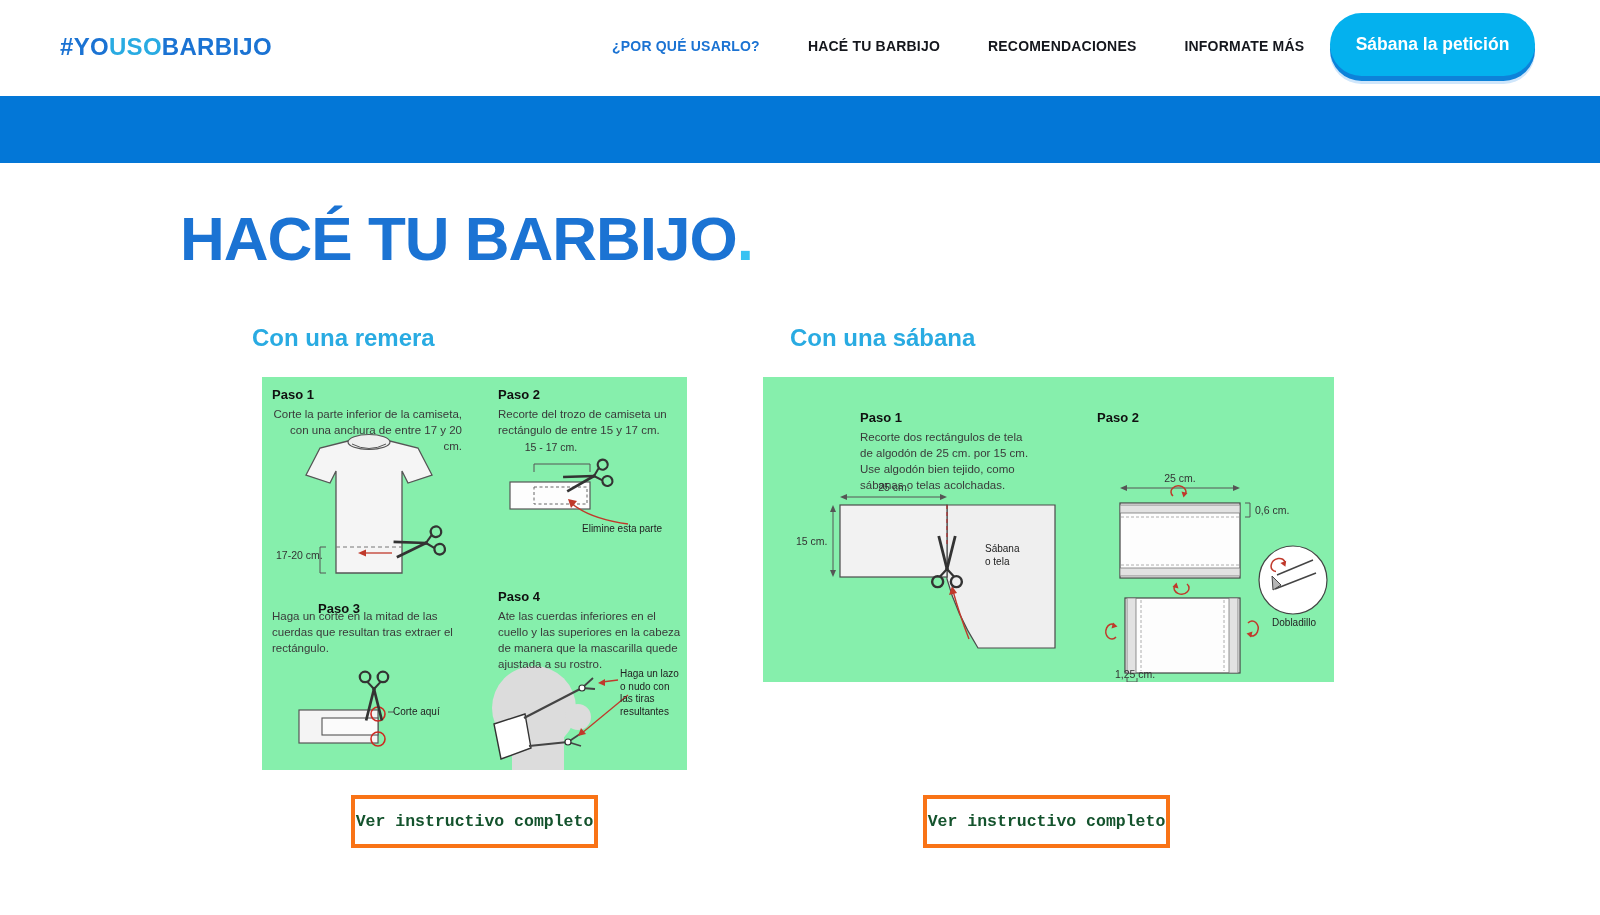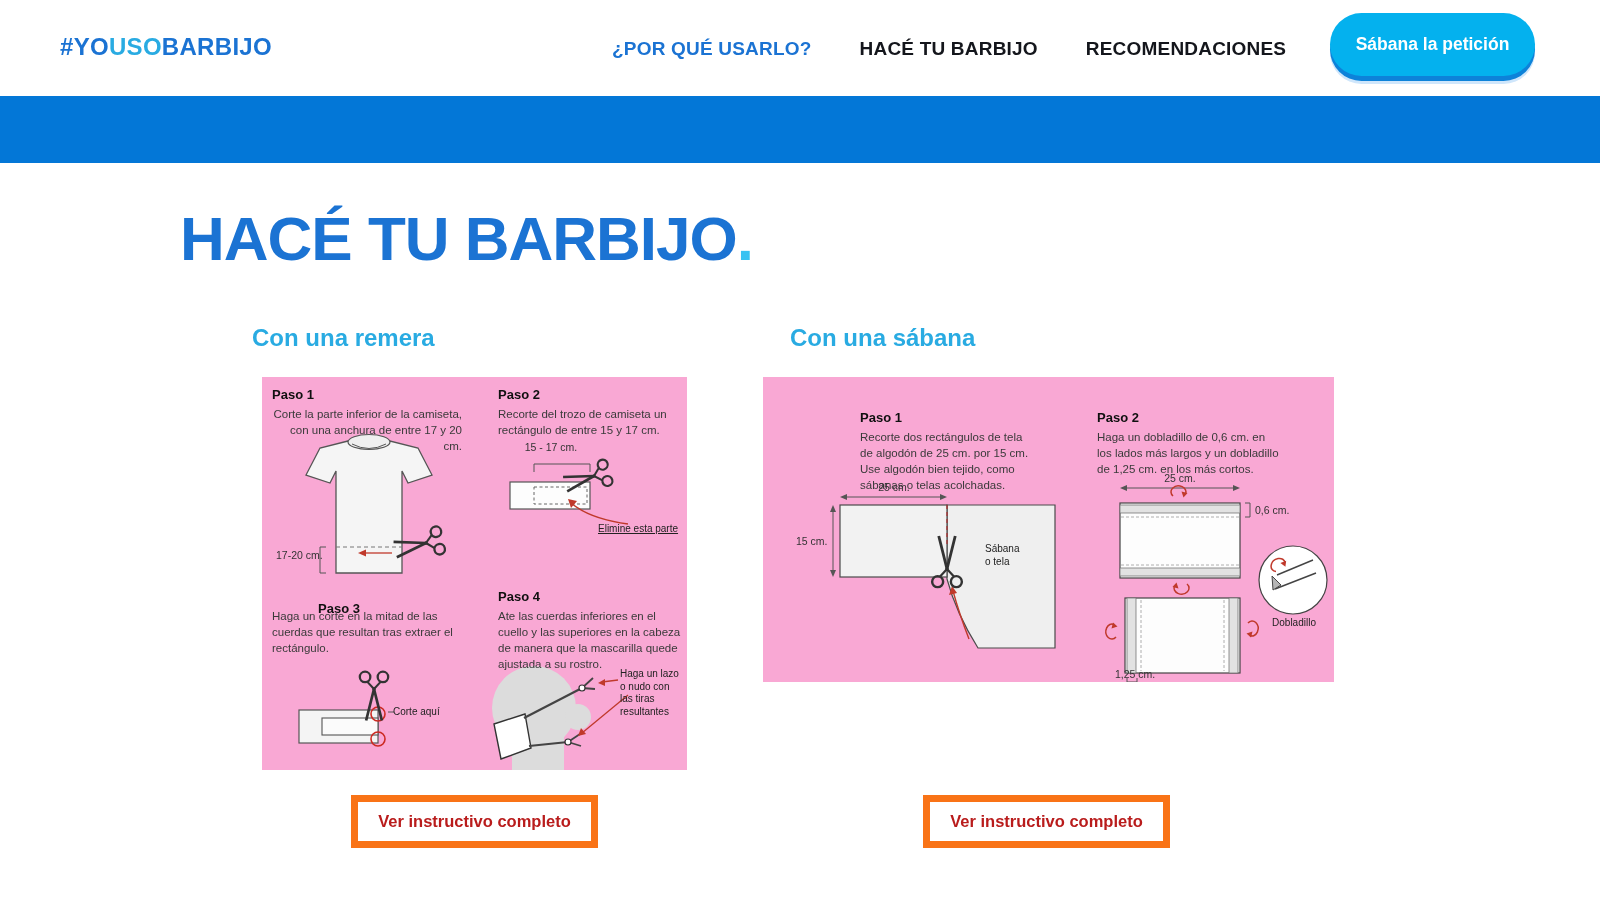--- a/index.html
+++ b/index.html
@@ -6,61 +6,61 @@
   html,body { background:#e8e8e8; }
   body { font-family:"Liberation Sans", sans-serif; }
   .page { position:relative; width:1600px; height:915px; background:#ffffff; overflow:hidden; margin:0 auto; }
 
   
   .topbar { position:absolute; left:0; top:0; width:1600px; height:96px; background:#fff; }
   .logo { position:absolute; left:60px; top:33px; font-size:24px; font-weight:800; letter-spacing:.3px; }
   .logo .dk { color:#1b73d3; }
   .logo .cy { color:#29abe2; }
   .main-nav { position:absolute; left:612px; top:38px; display:flex; gap:48px; }
-  .nav-item { font-size:19px; font-weight:700; color:#14161c; letter-spacing:.2px; cursor:pointer; white-space:nowrap;text-align:center; }
+  .nav-item { font-size:14px; font-weight:700; color:#14161c; letter-spacing:.2px; cursor:pointer; white-space:nowrap;text-align:center; }
   .nav-item.active { color:#1b73d3; }
   .cta-btn { position:absolute; left:1330px; top:13px; width:205px; height:63px; border:none; border-radius:32px;
              background:#04b1ee; color:#fff; font-family:"Liberation Sans",sans-serif; font-size:17.5px; font-weight:700;
              box-shadow:0 5px 0 0 #0d82d9, 0 8px 0 0 #cfe6fb; cursor:pointer; }
 
   
   .banner { position:absolute; left:0; top:96px; width:1600px; height:67px; background:#0377d7; }
 
   
   .hero-title { position:absolute; left:180px; top:203px; font-size:62px; font-weight:800; color:#1b73d3; letter-spacing:-1px;text-align:right; }
   .hero-title .dot { color:#36c2f2; }
 
   .section-heading { position:absolute; font-size:24px; font-weight:800; color:#29abe2; }
   .sh-remera { left:252px; top:324px; }
   .sh-sabana { left:790px; top:324px; }
 
   
-  .panel { position:absolute; background:#f9a8d4; }
+  .panel { position:absolute; background:#86efac; }
   .panel-remera { left:262px; top:377px; width:425px; height:393px; }
   .panel-sabana { left:763px; top:377px; width:571px; height:305px; }
   .panel svg.shapes { position:absolute; left:0; top:0; }
 
   .step-title { position:absolute; font-size:13px; font-weight:700; color:#101010; }
   .step-text  { position:absolute; font-size:11.5px; color:#3a3a3a; line-height:1.4; }
   .dlabel { position:absolute; font-size:10px; color:#222; line-height:1.25; }
   .dlabel.dim { color:#333; font-size:10.5px; }
 
   
   .r-t1 { left:10px;  top:10px; }  .r-x1 { left:10px;  top:29px;  width:190px;text-align:right; }
   .r-t2 { left:236px; top:10px; }  .r-x2 { left:236px; top:29px;  width:185px; }
   .r-t3 { left:10px;  top:224px;padding-left:46px; } .r-x3 { left:10px;  top:231px; width:185px; }
   .r-t4 { left:236px; top:212px; } .r-x4 { left:236px; top:231px; width:190px; }
 
   
   .s-t1 { left:97px;  top:33px; }  .s-x1 { left:97px;  top:52px; width:178px; }
   .s-t2 { left:334px; top:33px; }  .s-x2 { left:334px; top:52px; width:185px; }
 
   
-  .outline-btn { position:absolute; width:247px; height:53px; background:#fff; border:7px solid #f97316; color:#b91c1c;
-                 font-family:Liberation Sans, sans-serif; font-size:16.5px; font-weight:600; cursor:pointer; }
+  .outline-btn { position:absolute; width:247px; height:53px; background:#fff; border:4px solid #f97316; color:#14532d;
+                 font-family:Liberation Mono, monospace; font-size:16.5px; font-weight:600; cursor:pointer; }
   .btn-remera { left:351px; top:795px; }
   .btn-sabana { left:923px; top:795px; }
 
   .hidden-defs { position:absolute; width:0; height:0; overflow:hidden; }
 </style>
 </head>
 <body>
 
 <svg class="hidden-defs" aria-hidden="true">
   <defs>
@@ -162,21 +162,21 @@
     <span class="step-text  r-x1">Corte la parte inferior de la camiseta, con una anchura de entre 17 y 20 cm.</span>
     <span class="step-title r-t2">Paso 2</span>
     <span class="step-text  r-x2">Recorte del trozo de camiseta un rectángulo de entre 15 y 17 cm.</span>
     <span class="step-title r-t3">Paso 3</span>
     <span class="step-text  r-x3">Haga un corte en la mitad de las cuerdas que resultan tras extraer el rectángulo.</span>
     <span class="step-title r-t4">Paso 4</span>
     <span class="step-text  r-x4">Ate las cuerdas inferiores en el cuello y las superiores en la cabeza de manera que la mascarilla quede ajustada a su rostro.</span>
 
     <span class="dlabel dim" style="left:14px; top:172px;">17-20 cm.</span>
     <span class="dlabel dim" style="left:258px; top:64px; width:62px; text-align:center;">15 - 17 cm.</span>
-    <span class="dlabel" style="left:336px; top:146px;text-decoration:underline;">Elimine esta parte</span>
+    <span class="dlabel" style="left:320px; top:146px;">Elimine esta parte</span>
     <span class="dlabel" style="left:131px; top:329px;">Corte aquí</span>
     <span class="dlabel" style="left:358px; top:291px; width:64px;">Haga un lazo o nudo con las tiras resultantes</span>
   </div>
 
   <div class="panel panel-sabana">
     <svg class="shapes" width="571" height="305" viewBox="0 0 571 305">
 
       <g>
         <path d="M184,128 L292,128 L292,271 L215,271 Q193,236 184,202 Z" fill="#efefef" stroke="#4a4a4a" stroke-width="1.2"></path>
         <rect x="77" y="128" width="107" height="72" fill="#f2f2f2" stroke="#4a4a4a" stroke-width="1.2"></rect>
@@ -228,21 +228,20 @@
         <polygon points="509,199 518,208 510,213" fill="#b5b5b5" stroke="#444" stroke-width="1"></polygon>
         <g transform="translate(517,188) rotate(-35)">
             <use href="#curl"></use>
           </g>
       </g>
     </svg>
 
     <span class="step-title s-t1">Paso 1</span>
     <span class="step-text  s-x1">Recorte dos rectángulos de tela de algodón de 25 cm. por 15 cm. Use algodón bien tejido, como sábanas o telas acolchadas.</span>
     <span class="step-title s-t2">Paso 2</span>
-    <span class="step-text  s-x2">Haga un dobladillo de 0,6 cm. en los lados más largos y un dobladillo de 1,25 cm. en los más cortos.</span>
 
     <span class="dlabel dim" style="left:105px; top:104px; width:52px; text-align:center;">25 cm.</span>
     <span class="dlabel dim" style="left:33px; top:158px;">15 cm.</span>
     <span class="dlabel" style="left:222px; top:166px;">Sábana</span>
     <span class="dlabel" style="left:222px; top:179px;">o tela</span>
     <span class="dlabel dim" style="left:391px; top:95px; width:52px; text-align:center;">25 cm.</span>
     <span class="dlabel dim" style="left:492px; top:127px;">0,6 cm.</span>
     <span class="dlabel dim" style="left:352px; top:291px;">1,25 cm.</span>
     <span class="dlabel" style="left:500px; top:240px; width:62px; text-align:center;">Dobladillo</span>
   </div>

